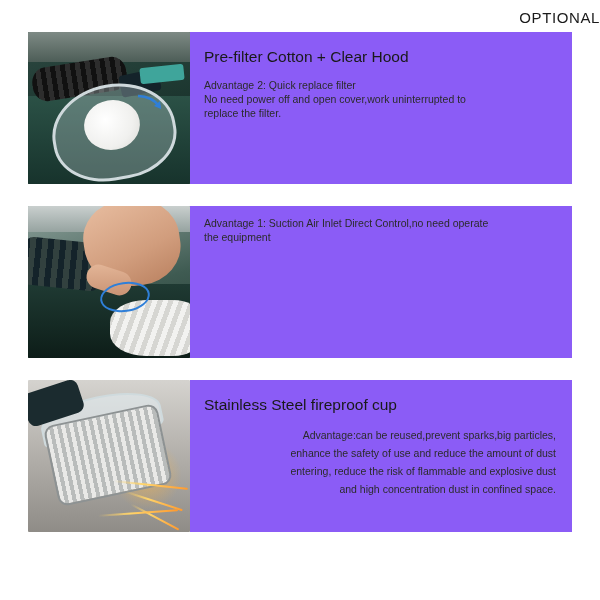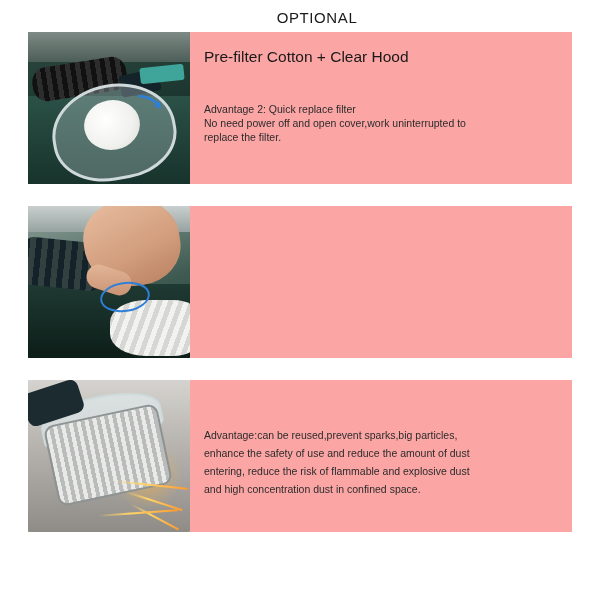--- a/index.html
+++ b/index.html
@@ -15,21 +15,21 @@
     overflow: hidden;
   }
   .page {
     position: relative;
     width: 600px;
     height: 600px;
     background: #ffffff;
     box-sizing: border-box;
   }
   .page-title {
-    text-align: center;
+    text-align: right;
     font-size: 15px;
     color: #1a1a1a;
     letter-spacing: 0.6px;
     padding-top: 9px;
     padding-bottom: 6px;
     font-weight: 400;
     margin-left: 34px;
   }
   .section {
     display: flex;
@@ -43,44 +43,44 @@
   .photo {
     width: 162px;
     height: 152px;
     flex: 0 0 162px;
     position: relative;
     overflow: hidden;
     border-radius: 1px;
   }
   .panel {
     flex: 1 1 auto;
-    background: #fca5a5;
+    background: #8b5cf6;
     min-height: 152px;
     padding: 10px 16px 12px 14px;
     box-sizing: border-box;
   }
   .sec-title {
     font-size: 15.5px;
     color: #191919;
     margin: 6px 0 12px 0;
     font-weight: 400;
   }
   .adv {
     font-size: 10.5px;
     line-height: 14px;
     color: #2b2b2b;
     margin: 0 0 10px 0;
     white-space: pre-line;
   }
   .adv.last {
     margin-bottom: 0;
-    margin-top: 36px;
   }
   .adv.loose {
     line-height: 18px;
+    text-align: right;
   }
   
   .ph1 {
     background: linear-gradient(170deg, #2f4a43 0%, #1f3a33 40%, #10231f 100%);
   }
   .ph1 .deskline {
     position: absolute;
     left: 0; top: 64px; width: 100%; height: 88px;
     background: linear-gradient(180deg, #2b5146 0%, #17332c 100%);
   }
@@ -241,35 +241,38 @@
     <div class="photo ph2">
       <div class="topgrey"></div>
       <div class="machine"></div>
       <div class="tube"></div>
       <div class="whitehose"></div>
       <div class="hand"></div>
       <div class="finger"></div>
       <div class="blue-circle"></div>
     </div>
     <div class="panel">
+      <p class="adv">Advantage 1: Suction Air Inlet Direct Control,no need operate
+the equipment</p>
     </div>
   </div>
 
   <div class="section">
     <div class="photo ph3">
       <div class="glow"></div>
       <div class="cuplid"></div>
       <div class="cupbody"></div>
       <div class="nozzle"></div>
       <div class="spark" style="left:96px; top:120px; width:60px; transform:rotate(18deg);"></div>
       <div class="spark" style="left:86px; top:104px; width:74px; transform:rotate(6deg);"></div>
       <div class="spark" style="left:100px; top:136px; width:54px; transform:rotate(28deg);"></div>
       <div class="spark" style="left:70px; top:132px; width:80px; transform:rotate(-4deg);"></div>
     </div>
     <div class="panel">
+      <div class="sec-title">Stainless Steel fireproof cup</div>
       <p class="adv loose last">Advantage:can be reused,prevent sparks,big particles,
 enhance the safety of use and reduce the  amount of dust
 entering, reduce the risk of flammable and explosive dust
 and high concentration dust in confined space.</p>
     </div>
   </div>
 
 </div>
 
 </body></html>

